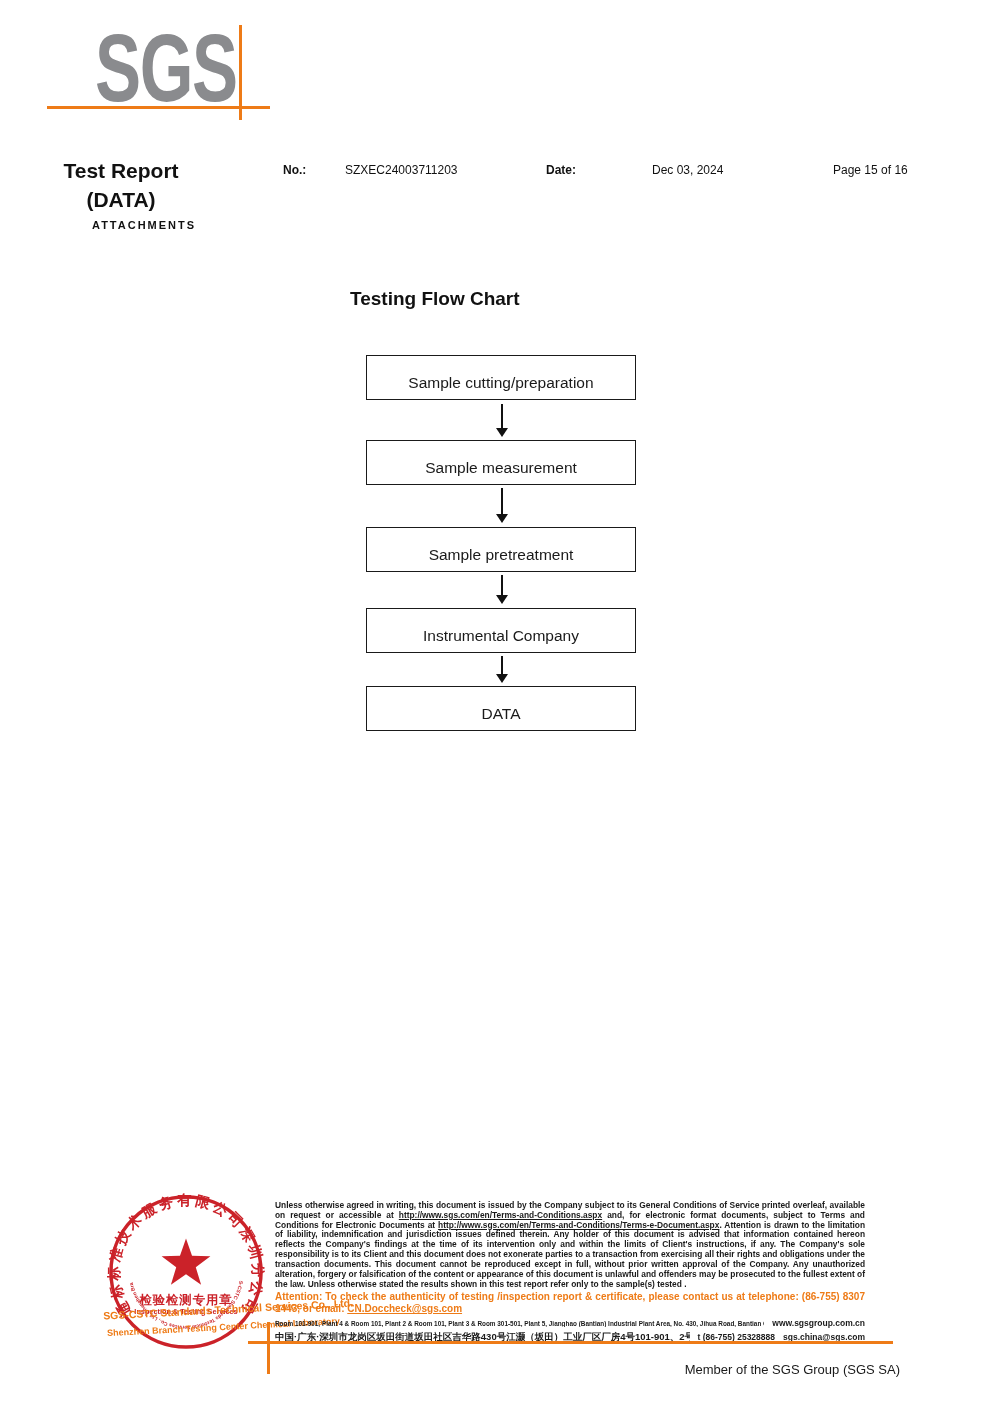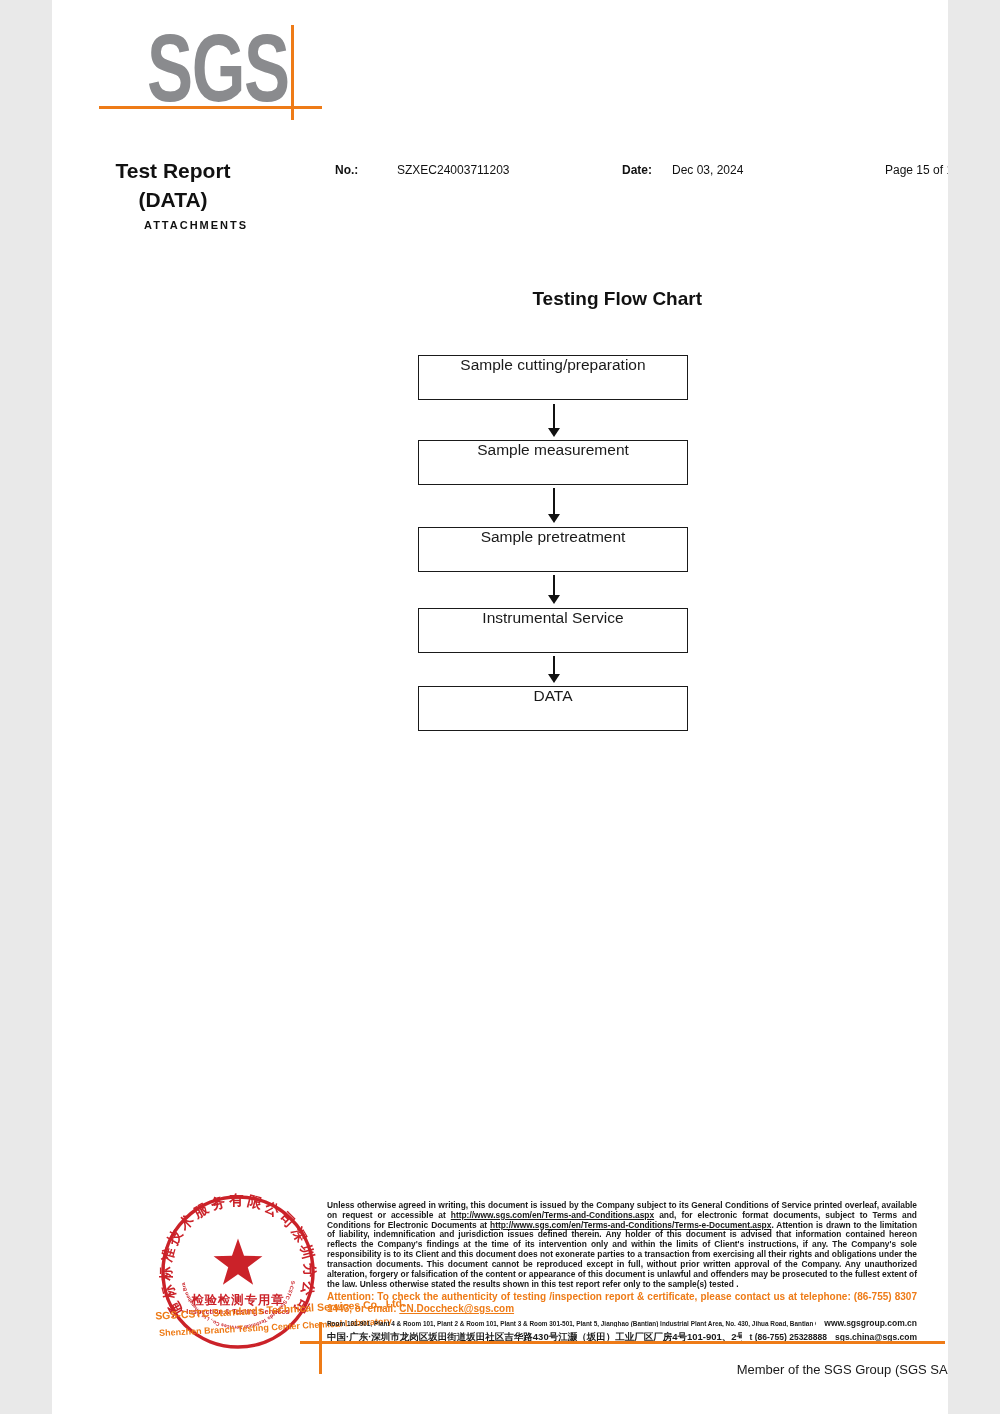--- a/index.html
+++ b/index.html
@@ -1,42 +1,42 @@
 <!DOCTYPE html>
 <html><head>
 <meta charset="utf-8">
 <style>
   * { margin:0; padding:0; box-sizing:border-box; }
   html,body { background:#e9e9e9; }
   .page {
-    position:relative; width:896px; height:1414px; margin:0 auto;
+    position:relative; width:1000px; height:1414px; margin:0 auto;
     background:#ffffff; overflow:hidden;
     font-family:"Liberation Sans", sans-serif; color:#111;text-decoration:underline;
   }
   
   .sgs-word {
     position:absolute; left:95px; top:20px;
     font-size:96px; font-weight:700; color:#8A8B8E; line-height:1;
     letter-spacing:-2px; transform:scaleX(0.72); transform-origin:left top;
   }
   .logo-hline { position:absolute; left:47px; top:106px; width:223px; height:2.5px; background:#EE7B17; }
   .logo-vline { position:absolute; left:239px; top:25px; width:2.5px; height:95px; background:#EE7B17; }
   
   .report-title { position:absolute; left:46px; top:156px; width:150px; text-align:center;
     font-size:21px; font-weight:700; line-height:29px; }
   .hmeta { position:absolute; top:163px; font-size:12px; white-space:nowrap; }
   .bold { font-weight:700; }
   .attachments { position:absolute; left:92px; top:219px; font-size:11px; font-weight:700; letter-spacing:2px; }
   
-  .flow-title { position:absolute; left:350px; top:288px; width:300px; text-align:right;
+  .flow-title { position:absolute; left:350px; top:288px; width:300px; text-align:left;
     font-size:19px; font-weight:700; }
   .flow-box {
     position:absolute; left:366px; width:270px; height:45px;
     border:1.5px solid #1a1a1a; background:#fff; text-align:center;
-    padding-top:0; font-size:15.5px; color:#1a1a1a;
+    padding-top:18px; font-size:15.5px; color:#1a1a1a;
   }
   .arrow { position:absolute; left:492px; width:20px; }
   .arrow .stem { position:absolute; left:9px; top:0; bottom:8px; width:2px; background:#111; }
   .arrow .head { position:absolute; left:4px; bottom:0; width:0; height:0;
     border-left:6px solid transparent; border-right:6px solid transparent; border-top:9px solid #111; }
   
   .stamp-svg { position:absolute; left:107px; top:1193px; width:158px; height:158px; }
   .stamp-overlay1 { position:absolute; left:103px; top:1303px; font-size:10.5px; font-weight:700;
     color:#EE7B17; transform:rotate(-3deg); white-space:nowrap; }
   .stamp-overlay2 { position:absolute; left:107px; top:1322px; font-size:9px; font-weight:700;
@@ -66,22 +66,22 @@
     <div class="logo-hline"></div>
     <div class="logo-vline"></div>
   </div>
 
   <div class="report-title">
     <div>Test Report</div>
     <div>(DATA)</div>
   </div>
   <div class="hmeta bold" style="left:283px;">No.:</div>
   <div class="hmeta" style="left:329px;margin-left:16px;">SZXEC24003711203</div>
-  <div class="hmeta bold" style="left:570px;">Date:</div>
-  <div class="hmeta" style="left:620px;">Dec 03, 2024</div>
+  <div class="hmeta bold" style="left:546px;">Date:</div>
+  <div class="hmeta" style="left:652px;">Dec 03, 2024</div>
   <div class="hmeta" style="left:833px;">Page 15 of 16</div>
   <div class="attachments">ATTACHMENTS</div>
 
   <div class="flow-title">Testing Flow Chart</div>
 
   <div class="flow-box" style="top:355px;">Sample cutting/preparation</div>
   <div class="arrow" style="top:404px;height:33px;">
       <div class="stem"></div>
       <div class="head"></div>
     </div>
@@ -91,21 +91,21 @@
       <div class="stem"></div>
       <div class="head"></div>
     </div>
 
   <div class="flow-box" style="top:527px;">Sample pretreatment</div>
   <div class="arrow" style="top:575px;height:29px;">
       <div class="stem"></div>
       <div class="head"></div>
     </div>
 
-  <div class="flow-box" style="top:608px;">Instrumental Service</div>
+  <div class="flow-box" style="top:608px;">Instrumental Company</div>
   <div class="arrow" style="top:656px;height:27px;">
       <div class="stem"></div>
       <div class="head"></div>
     </div>
 
   <div class="flow-box" style="top:686px;">DATA</div>
 
   <svg class="stamp-svg" viewBox="0 0 160 160">
     <defs>
       <path id="arcTop" d="M 21,114 A 68,68 0 1 1 139,114" fill="none"></path>

